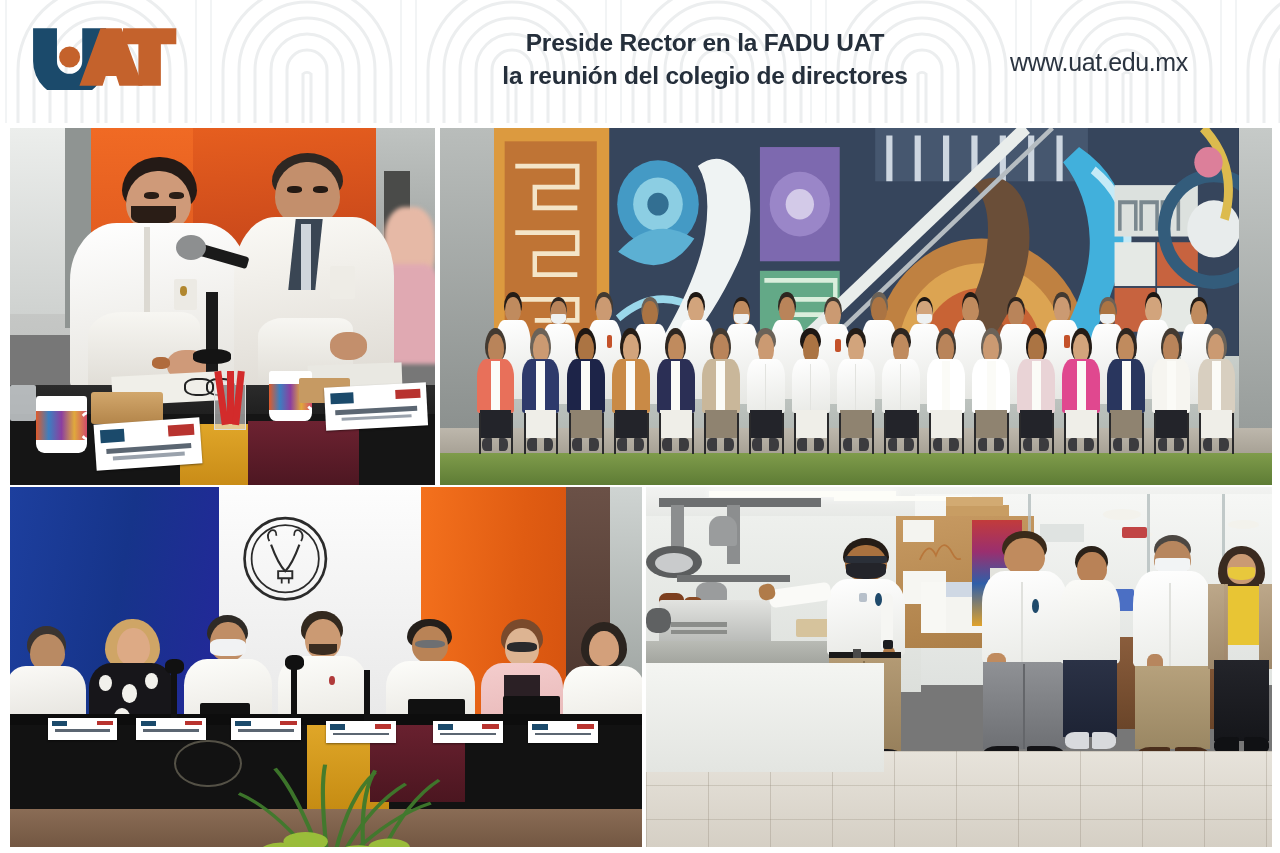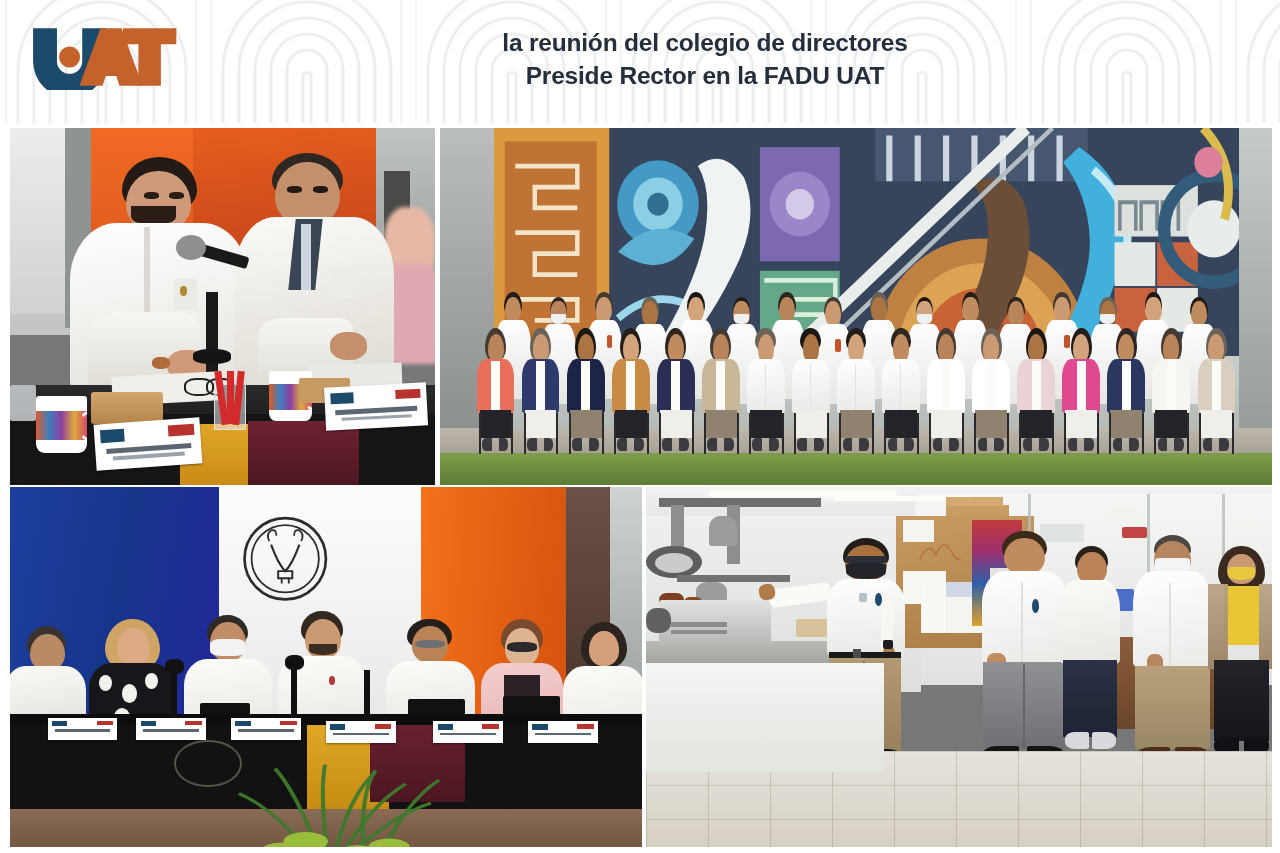--- a/index.html
+++ b/index.html
@@ -178,24 +178,25 @@
 
         <circle cx="56" cy="47" r="15" fill="#c4622c"></circle>
 
         <path d="M70 88 L100 6 h30 l30 82 h-33 l-4.5 -14 h-15 l-4.5 14 Z" fill="#c4622c"></path>
 
         <path d="M132 6 h76 v23 h-22 v59 h-32 V29 h-22 Z" fill="#c4622c"></path>
       </svg>
     </div>
 
     <div class="headline">
+      <span>Preside Rector en la FADU UAT</span>
       <span>la reunión del colegio de directores</span>
-      <span>Preside Rector en la FADU UAT</span>
     </div>
 
+    <div class="site-url">www.uat.edu.mx</div>
   </div>
 
   <div class="grid">
 
     <div class="photo" id="photo-meeting-head-table">
       <div class="ph">
         <div class="rect p1-wallL"></div>
         <div class="rect p1-orange"></div>
         <div class="rect p1-orange2"></div>
         <div class="rect p1-wallpanel"></div>

